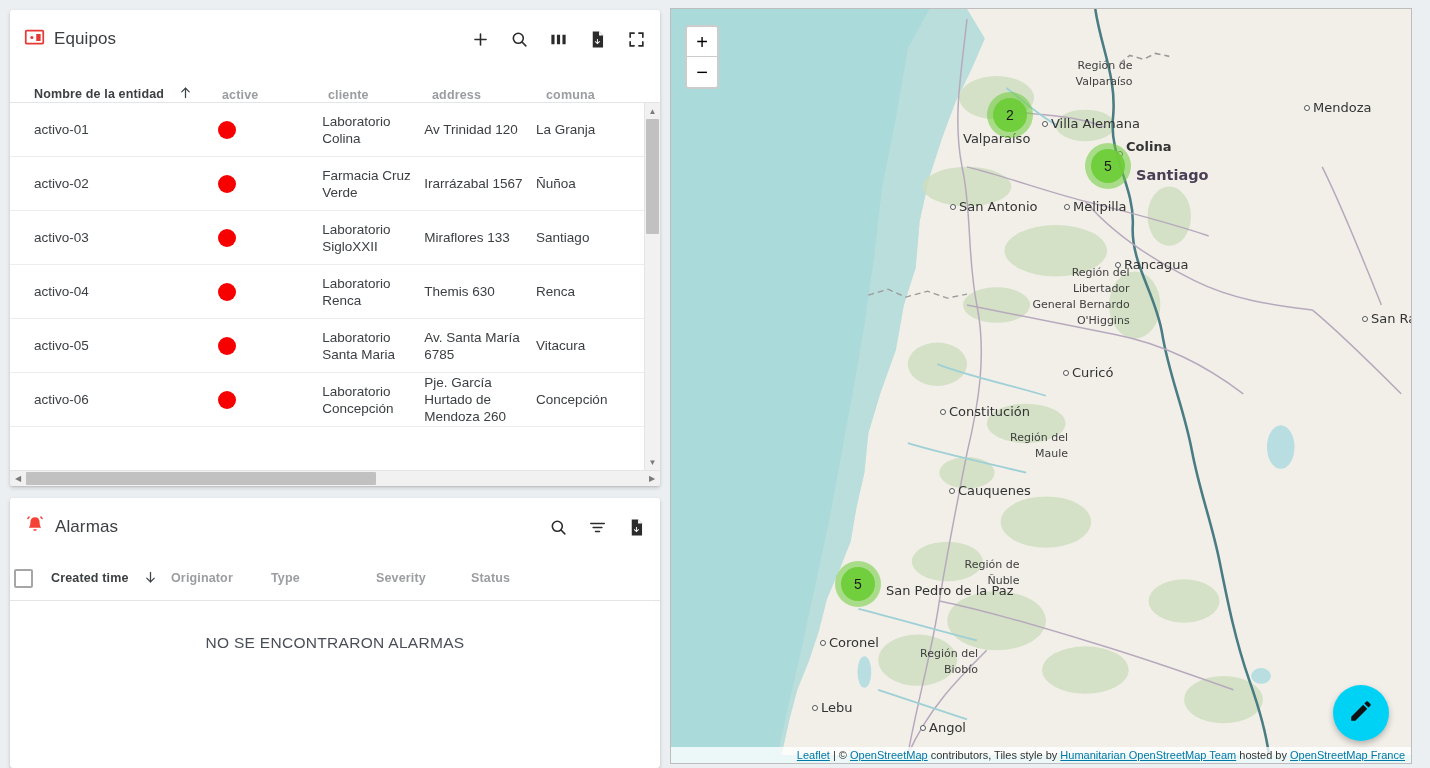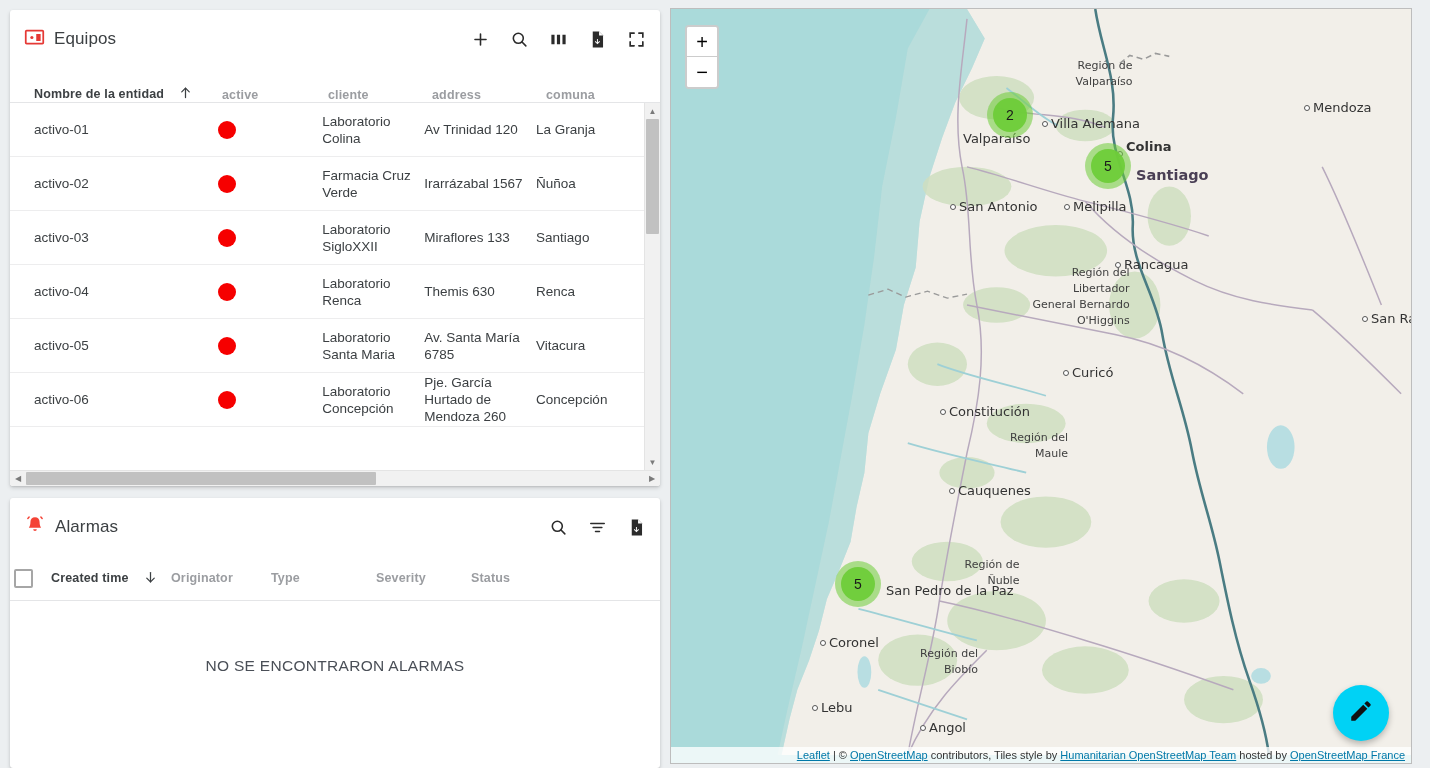--- a/index.html
+++ b/index.html
@@ -144,21 +144,21 @@
     cursor: pointer;
   }
   .a-created { width: 120px; }
   .a-orig    { width: 100px; }
   .a-type    { width: 105px; }
   .a-sev     { width: 95px; }
   .a-status  { width: 90px; }
   .alarm-empty {
     border-top: 1px solid #e4e5e7;
     flex: 1 1 auto;
-    padding-top: 56px;
+    padding-top: 33px;
     text-align: center;
     font-size: 15.5px;
     color: #4a4f57;
     letter-spacing: .3px;
   }
 
   
   #map-col {
     position: relative;
     width: 750px; height: 768px;

